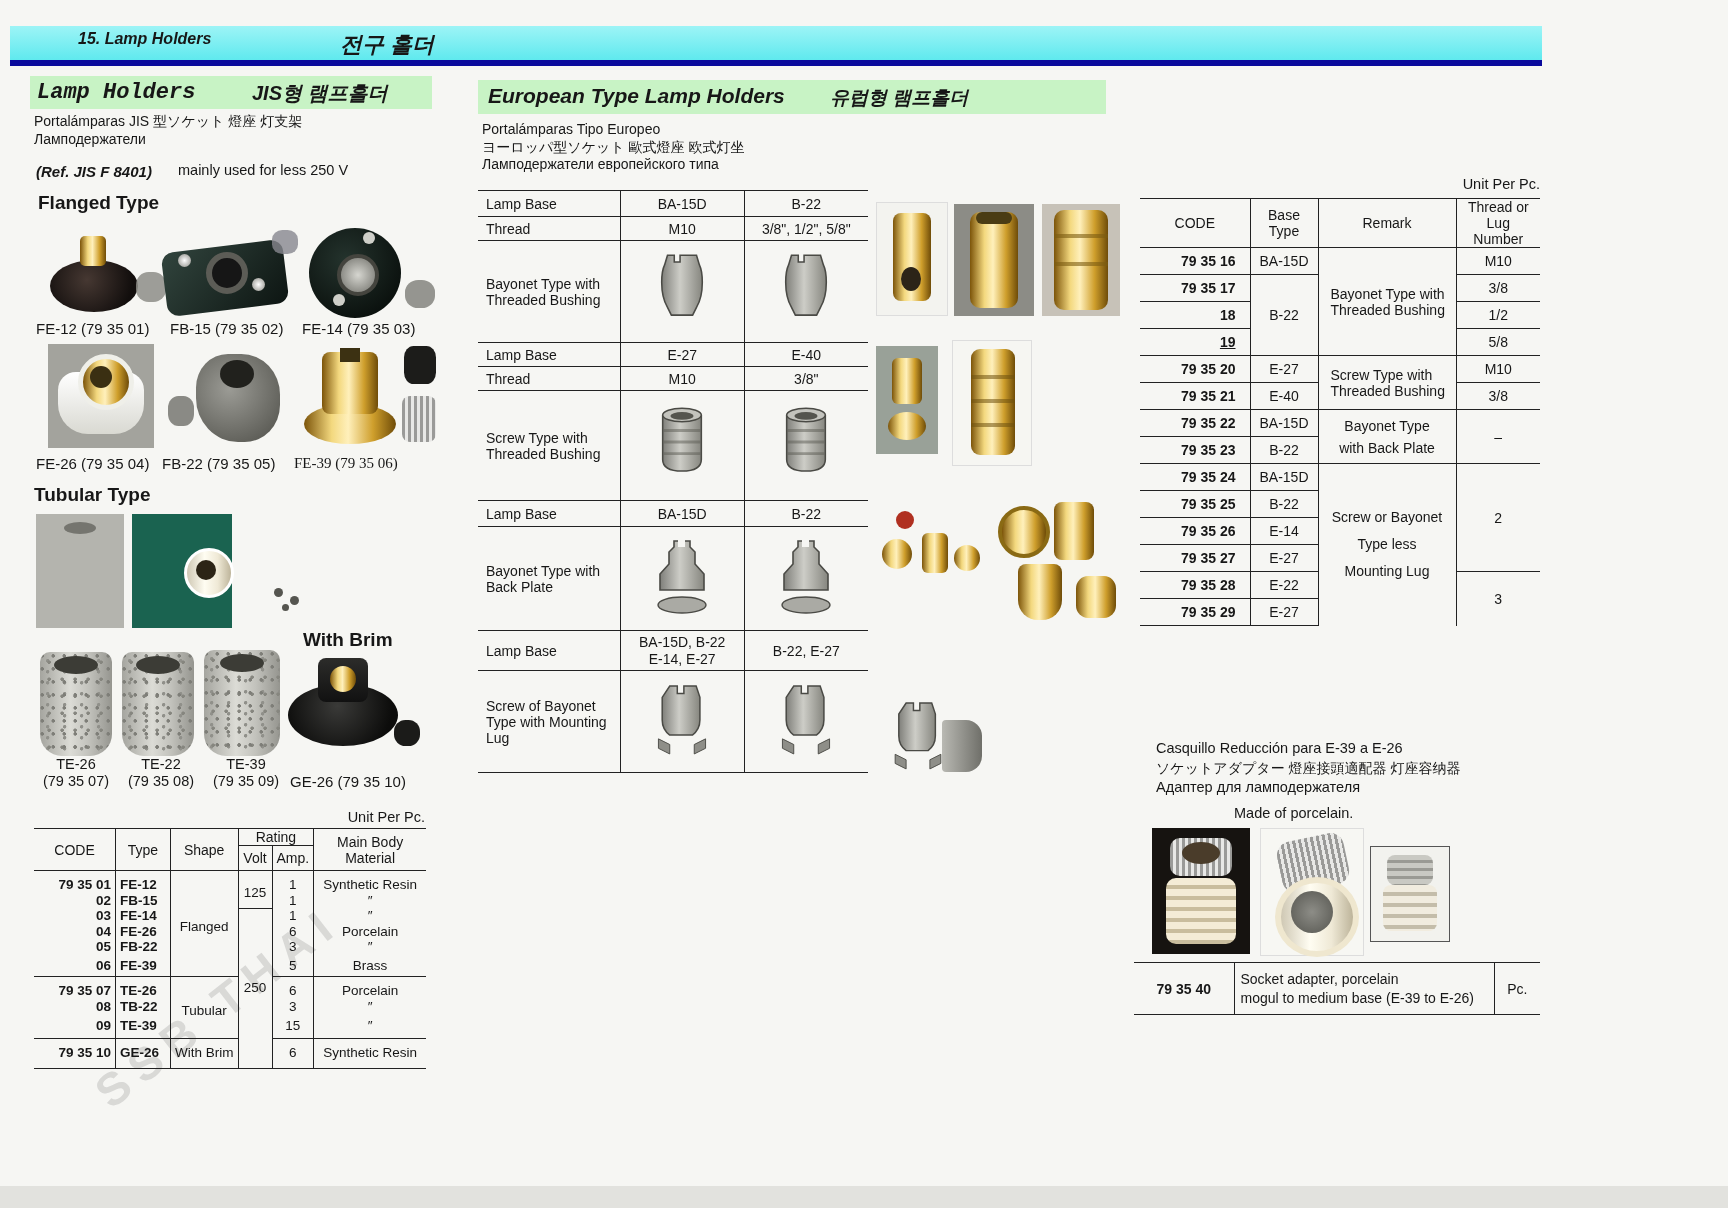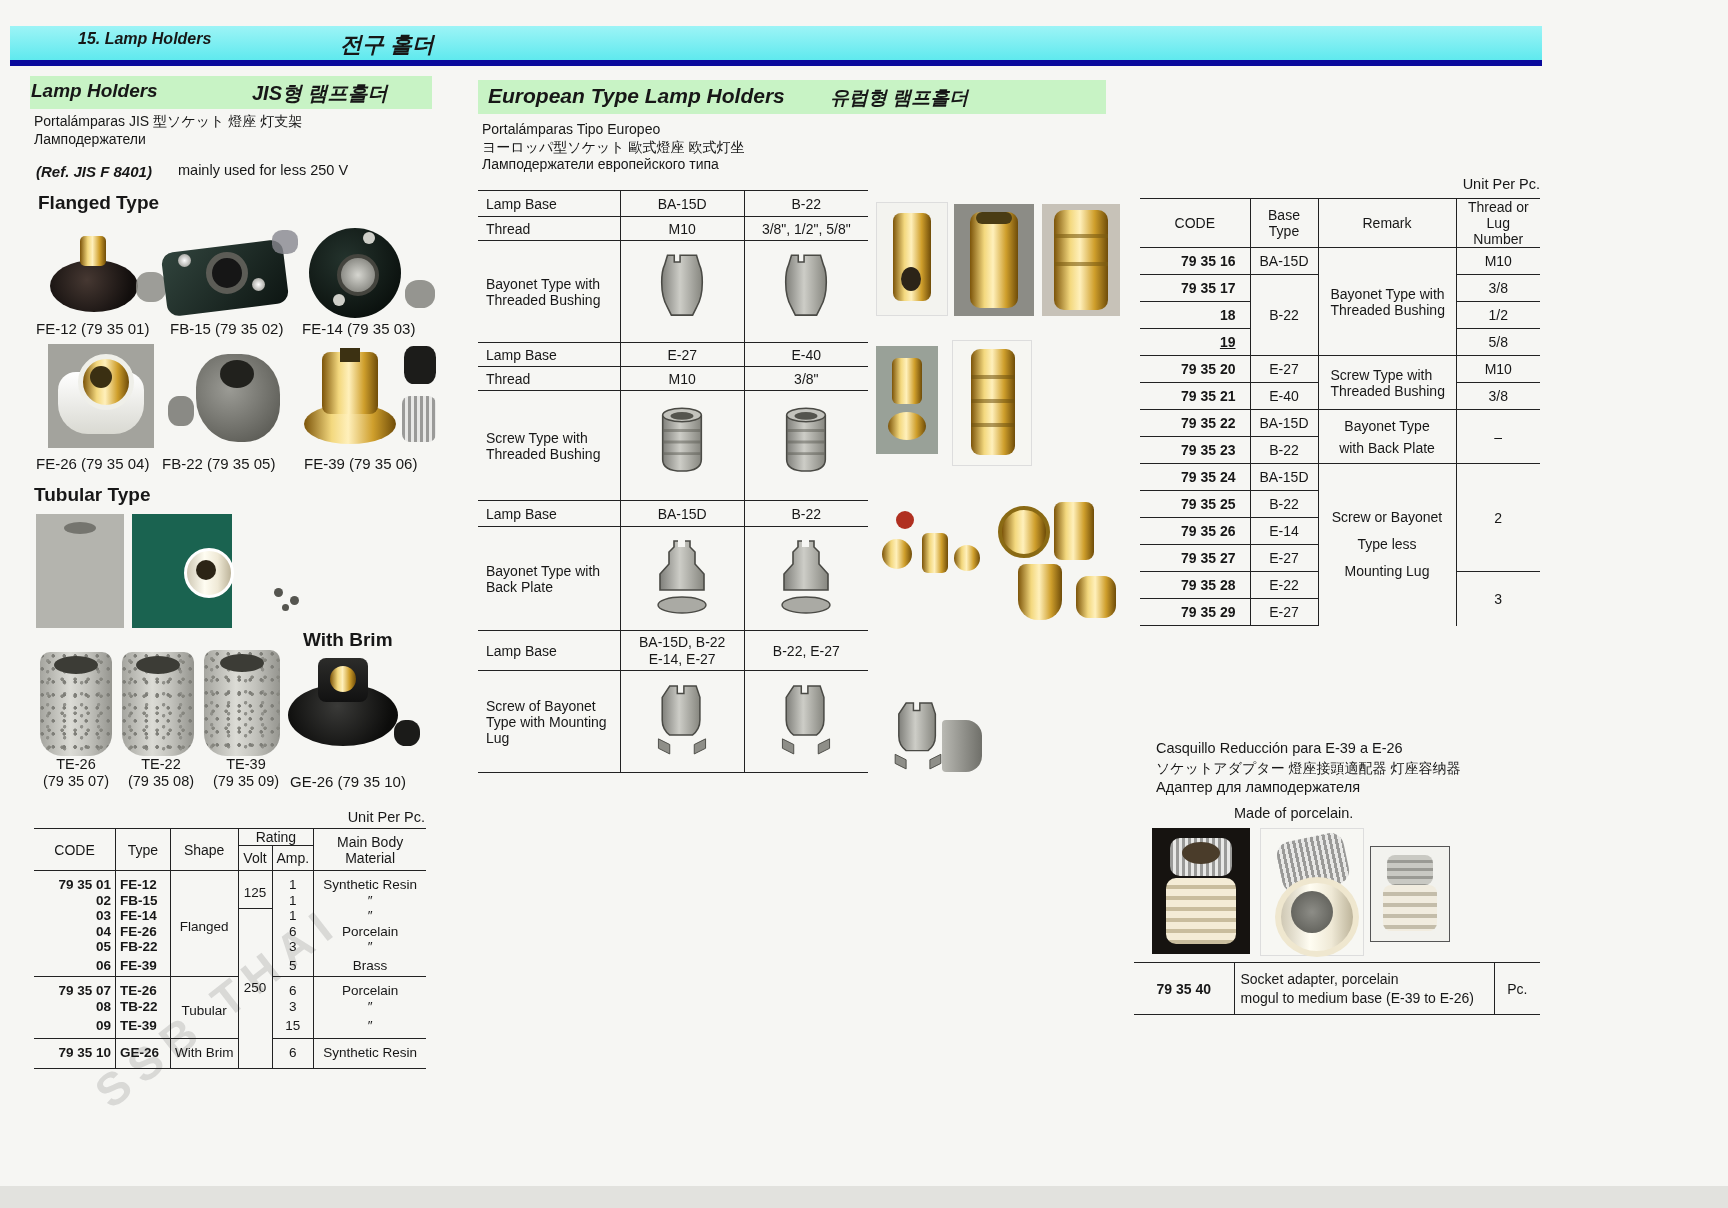--- a/index.html
+++ b/index.html
@@ -89,21 +89,21 @@
       </symbol>
     </defs>
   </svg>
 
   <div class="abs cyanbar" style="left:10px;top:26px;width:1532px;height:34px;border-bottom:6px solid #0a0a9c;">
     <span class="bi" style="position:absolute;left:20px;top:4px;font-size:16px;margin-left:48px;">15. Lamp Holders</span>
     <span class="bi" style="position:absolute;left:330px;top:4px;font-size:22px;">전구 홀더</span>
   </div>
 
   <div class="abs greenbar" style="left:30px;top:76px;width:402px;height:33px;">
-    <span class="bi" style="position:absolute;left:1px;top:4px;font-size:19px;">Lamp Holders</span>
+    <span class="bi" style="position:absolute;left:7px;top:4px;font-size:22px;font-family:Liberation Mono, monospace;">Lamp Holders</span>
     <span class="bi" style="position:absolute;left:222px;top:4px;font-size:20px;">JIS형 램프홀더</span>
   </div>
   <div class="abs lbl-sm" style="left:34px;top:113px;font-size:14px;">Portalámparas  JIS 型ソケット  燈座  灯支架</div>
   <div class="abs lbl-sm" style="left:34px;top:131px;font-size:14px;">Ламподержатели</div>
   <div class="abs bi" style="left:36px;top:163px;font-size:15px;">(Ref. JIS F 8401)</div>
   <div class="abs" style="left:178px;top:162px;font-size:14.5px;">mainly used for less 250 V</div>
   <div class="abs b" style="left:38px;top:192px;font-size:19px;">Flanged Type</div>
 
   <div class="ph" style="left:42px;top:226px;width:118px;height:92px;">
     <div class="disc" style="left:8px;top:34px;width:88px;height:52px;background:radial-gradient(circle at 42% 38%,#463832,#120e0d 75%);"></div>
@@ -140,21 +140,21 @@
   </div>
   <div class="ph" style="left:300px;top:346px;width:136px;height:104px;">
     <div class="disc gold" style="left:4px;top:58px;width:92px;height:40px;"></div>
     <div class="blk gold" style="left:22px;top:6px;width:56px;height:62px;border-radius:8px;"></div>
     <div class="blk" style="left:40px;top:2px;width:20px;height:14px;background:#3c3112;"></div>
     <div class="blk" style="left:104px;top:0px;width:32px;height:38px;background:#1c1c1a;border-radius:30%;"></div>
     <div class="blk chrome" style="left:102px;top:50px;width:34px;height:46px;border-radius:8px;"></div>
   </div>
   <div class="abs caption" style="left:36px;top:455px;width:124px;">FE-26 (79 35 04)</div>
   <div class="abs caption" style="left:162px;top:455px;width:140px;">FB-22 (79 35 05)</div>
-  <div class="abs caption" style="left:304px;top:455px;width:136px;">FE-39 (79 35 06)</div>
+  <div class="abs caption" style="left:294px;top:455px;width:136px;font-family:Liberation Serif, serif;">FE-39 (79 35 06)</div>
 
   <div class="abs b" style="left:34px;top:484px;font-size:19px;">Tubular Type</div>
 
   <div class="ph" style="left:36px;top:514px;width:88px;height:114px;background:#b4b4ae;">
     <div class="blk whitecyl" style="left:18px;top:8px;width:52px;height:98px;border-radius:10px/16px;"></div>
     <div class="disc" style="left:28px;top:8px;width:32px;height:12px;background:#75756f;"></div>
   </div>
   <div class="ph" style="left:132px;top:514px;width:100px;height:114px;background:#1a6350;">
     <div class="blk whitecyl" style="left:8px;top:10px;width:40px;height:94px;border-radius:12px/18px;"></div>
     <div class="disc ivory" style="left:52px;top:34px;width:44px;height:44px;border:3px solid #fff;"></div>

